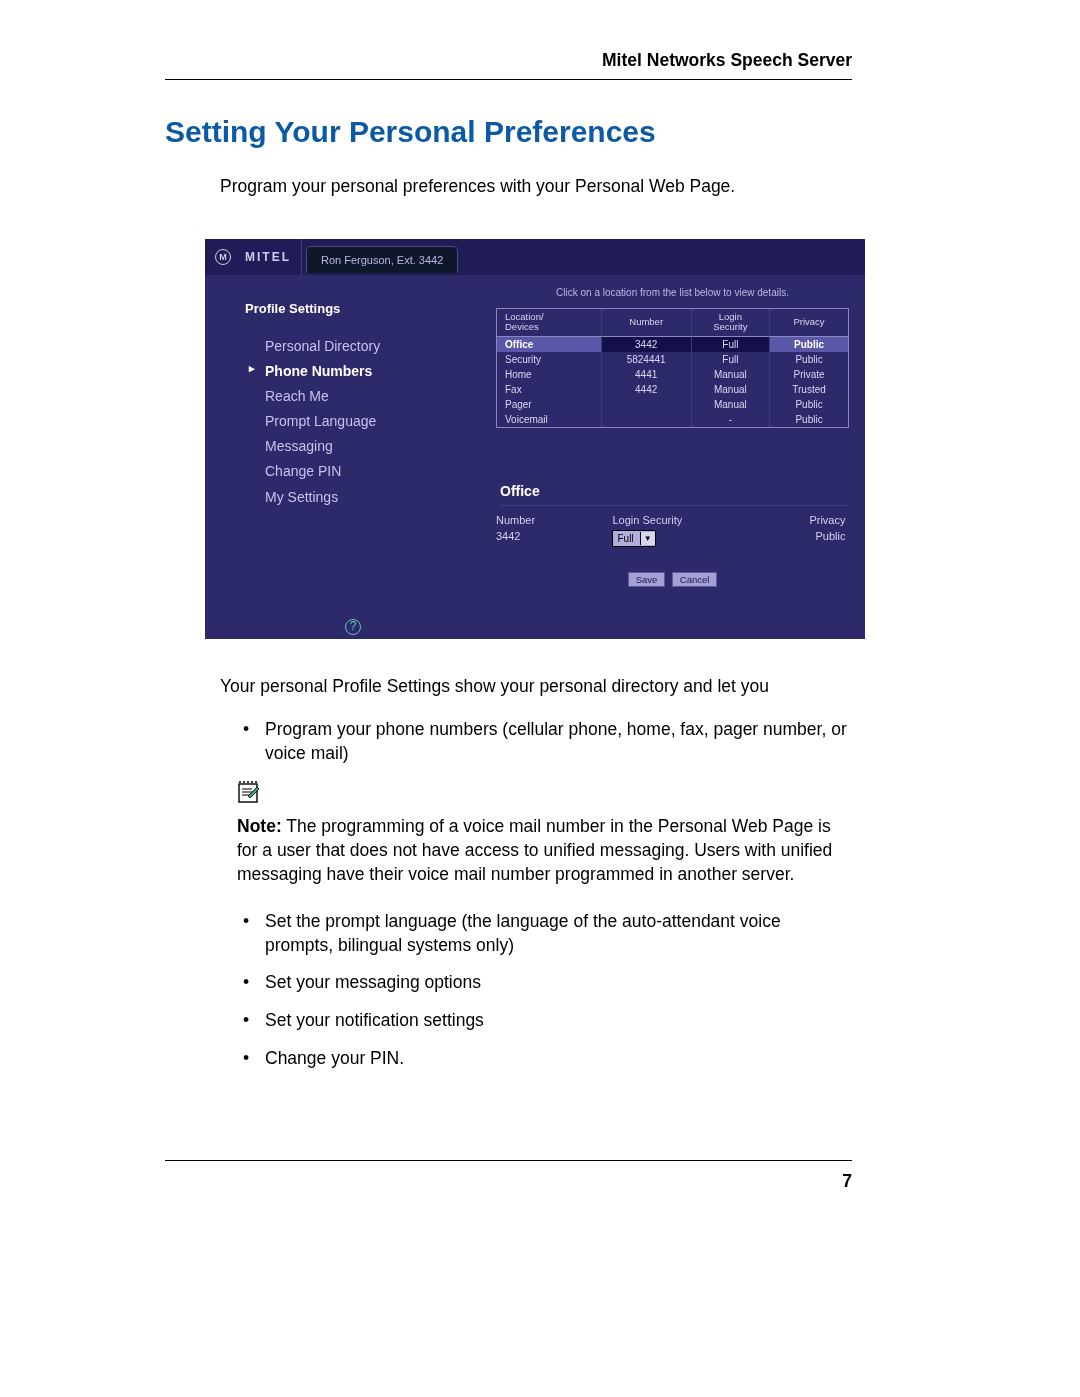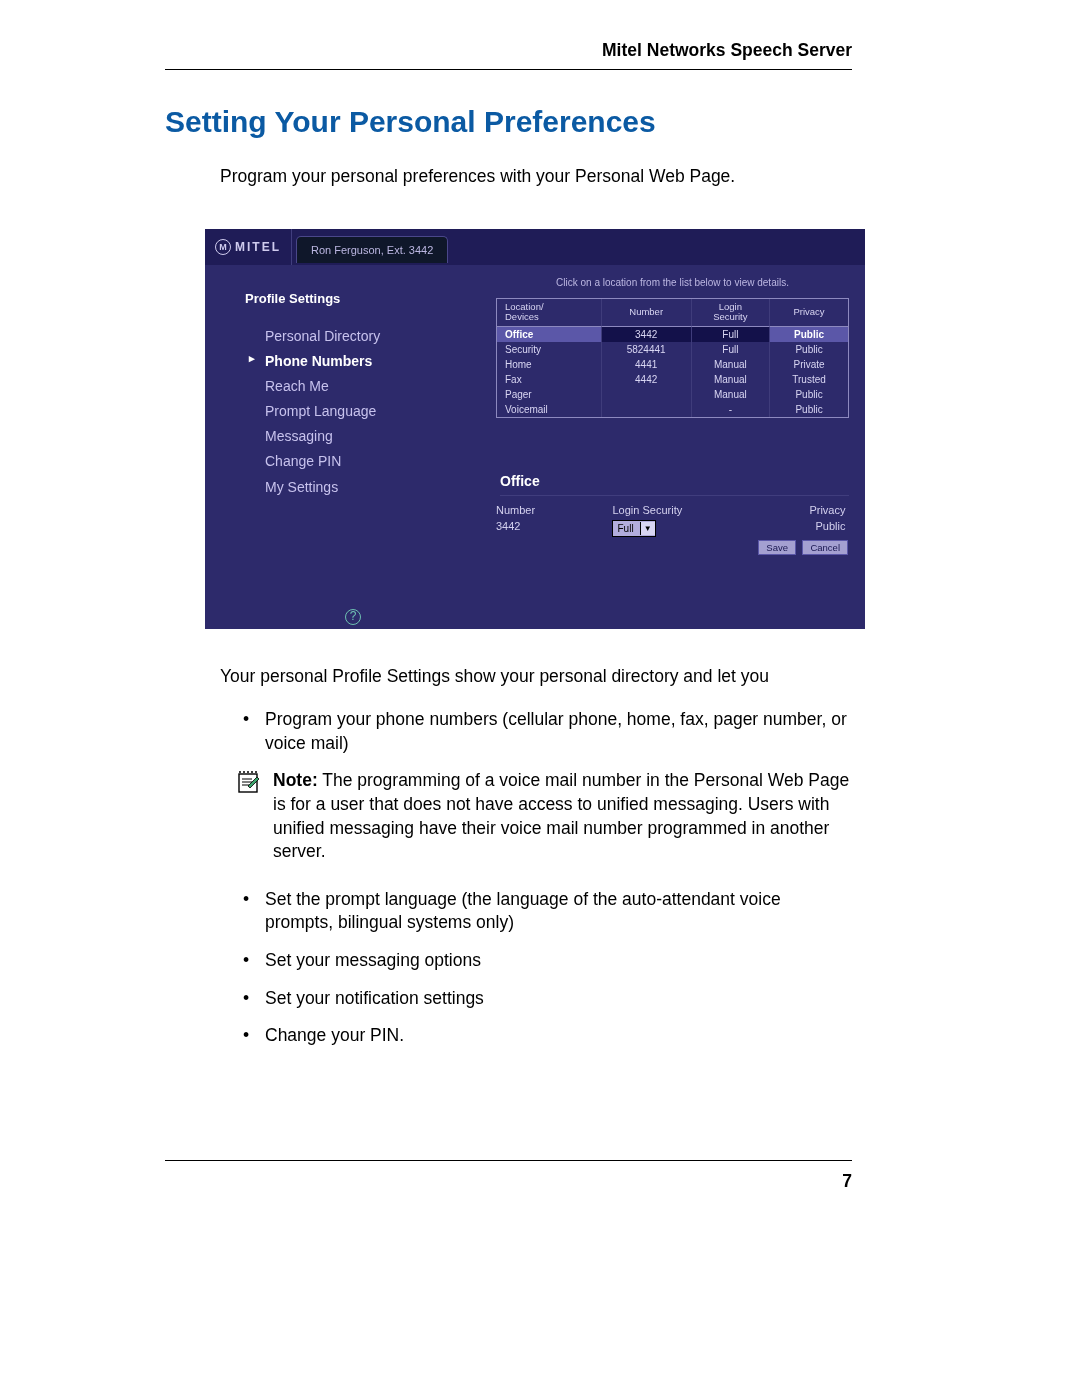--- a/index.html
+++ b/index.html
@@ -7,21 +7,21 @@
     padding: 0;
     background: #fff;
     font-family: Arial, Helvetica, sans-serif;
     color: #000;
     width: 1080px;
   }
   .page {
     box-sizing: border-box;
     width: 1012px;
     min-height: 1397px;
-    padding: 40px 160px 40px 165px;
+    padding: 50px 160px 40px 165px;
     position: relative;
   }
   .running-head {
     text-align: right;
     font-weight: bold;
     font-size: 17.5px;
     padding-bottom: 8px;
     border-bottom: 1.5px solid #000;
   }
   h1.section-title {
@@ -68,21 +68,21 @@
   .ws-logo .m-icon {
     display:inline-flex;
     align-items:center;
     justify-content:center;
     border:1.5px solid #cfcbee;
     border-radius:50%;
     width:14px;height:14px;
     font-size:9px;
     font-weight:bold;
   }
-  .ws-logo .m-txt { letter-spacing: 2px; font-weight: bold; }
+  .ws-logo .m-txt { letter-spacing: 2px; font-weight: bold; margin-left: 10px; }
   .ws-tab {
     height: 26px;
     margin: 5px 0 0 4px;
     padding: 0 14px;
     line-height: 26px;
     color: #bcb7e2;
     font-size: 11px;
     border: 1px solid #4a478a;
     border-bottom: none;
     border-top-left-radius: 5px;
@@ -201,21 +201,22 @@
   .ws-select .txt{ padding: 0 6px 0 4px;}
   .ws-select .arr {
     width: 14px;
     text-align:center;
     border-left:1px solid #000;
     background:#d8d5f1;
     font-size: 8px;
     line-height: 13px;
   }
   .ws-buttons {
-    text-align: right;
+    margin-top: 22px;
+    text-align: center;
   }
   .ws-btn {
     background: #a4a0d1;
     color: #1a1850;
     font-size: 9.5px;
     border: 1px solid #5b57a8;
     padding: 1px 7px;
     margin: 0 1px;
     display: inline-block;
   }
@@ -236,20 +237,21 @@
     content: "•";
     position: absolute;
     left: 2px;
     top: 0;
   }
   .note-block {
     display: flex;
     margin: 4px 0 24px 72px;
     font-size: 17.5px;
     line-height: 1.35;
+    flex-direction: column;
   }
   .note-block .note-icon { flex: 0 0 36px; }
   .note-lbl { font-weight: bold; }
   .page-num {
     position: absolute;
     right: 160px;
     bottom: 205px;
     font-weight: bold;
     font-size: 17.5px;
   }

